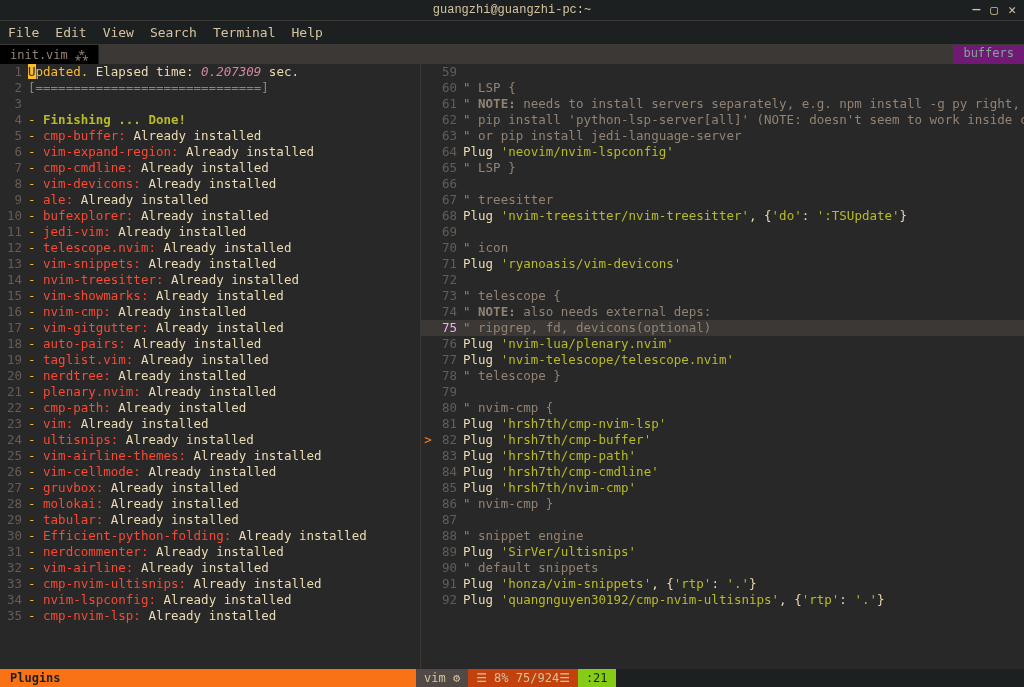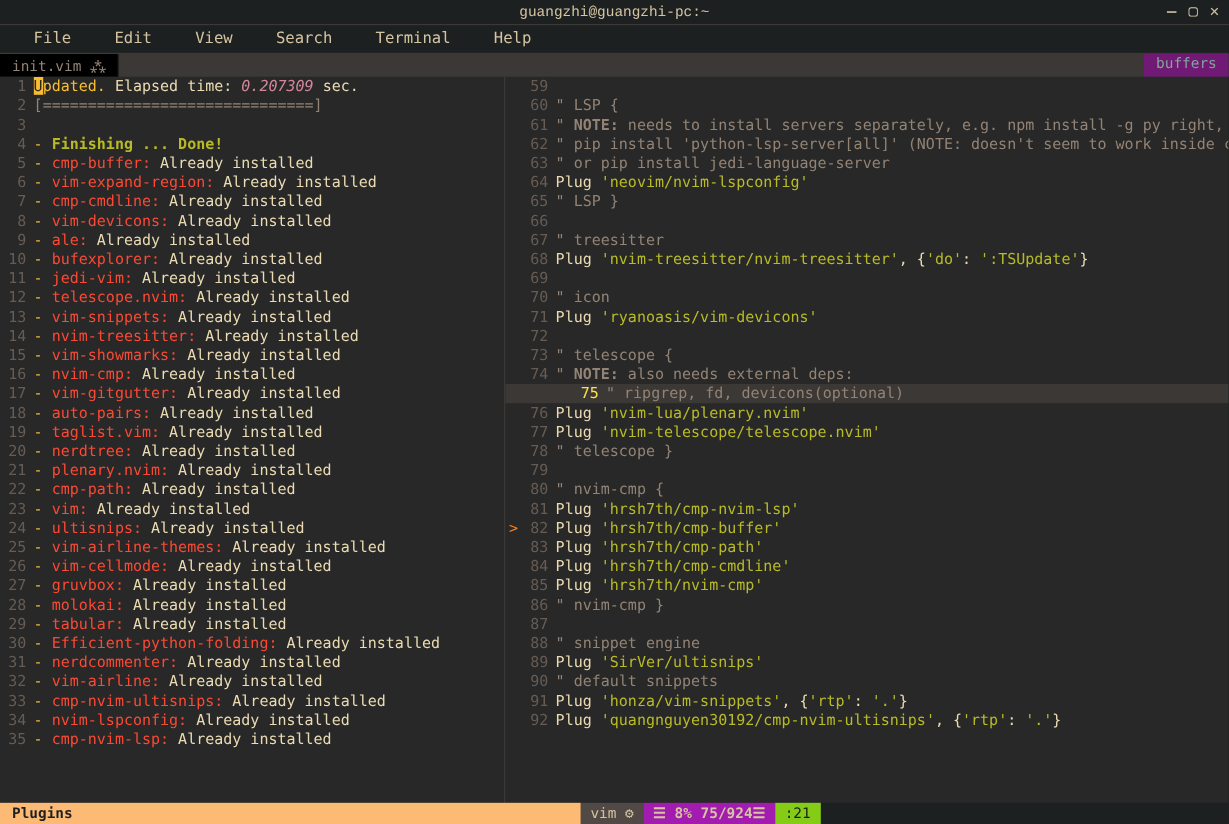--- a/index.html
+++ b/index.html
@@ -36,21 +36,21 @@
   .titlebar-controls span { cursor: pointer; }
   .menubar {
     background: #1d2021;
     color: #d5c4a1;
     padding: 4px 8px;
     font-size: 13px;
     display: flex;
     gap: 16px;
     border-bottom: 1px solid #3c3836;
   }
-  .menubar span { cursor: pointer; margin-left: 20px; }
+  .menubar span { cursor: pointer; }
   .tab-row {
     background: #3c3836;
     display: flex;
     font-size: 12px;
   }
   .tab-row .tab {
     background: #000000;
     color: #928374;
     padding: 1px 10px;
     border-right: 1px solid #1d2021;
@@ -82,21 +82,21 @@
   }
   .line { display: flex; }
   .gutter {
     width: 28px;
     text-align: right;
     color: #665c54;
     padding-right: 6px;
     flex-shrink: 0;
     user-select: none;
   }
-  .gutter.current { color: #fde047; margin-left: 42px; }
+  .gutter.current { color: #f0abfc; }
   .content { flex: 1; overflow: hidden; text-overflow: clip; }
   .content .plug-name { color: #fb4934; }
   .content .text-yellow { color: #fabd2f; text-align: center; }
   .content .text-green { color: #b8bb26; }
   .content .text-purple { color: #d3869b; font-style: italic; }
   .content .text-grey { color: #928374; }
   .content .text-white { color: #ebdbb2; }
   .content .text-bold { font-weight: bold; }
   .content .kw { color: #ebdbb2; }
   .content .str { color: #b8bb26; }
@@ -108,42 +108,41 @@
     flex-shrink: 0;
   }
   .line.highlight { background: #3c3836; }
   .statusbar {
     display: flex;
     font-size: 12px;
     height: 18px;
     line-height: 18px;
   }
   .statusbar .seg-left {
-    background: #fdba74;
+    background: #f97316;
     color: #1d2021;
     padding: 0 10px;
     font-weight: bold;
-    width: 484px;
+    width: 416px;
   }
   .statusbar .seg-path {
     background: #504945;
     color: #d5c4a1;
     padding: 0 10px;
     flex: 1;
   }
   .statusbar .seg-ft {
     background: #504945;
     color: #d5c4a1;
     padding: 0 8px;
   }
   .statusbar .seg-pos {
-    background: #a21caf;
+    background: #c2410c;
     color: #d5c4a1;
     padding: 0 8px;
-    font-weight: bold;
   }
   .statusbar .seg-col {
     background: #84cc16;
     color: #1d2021;
     padding: 0 8px;
   }
 </style>
 </head>
 <body>
 

